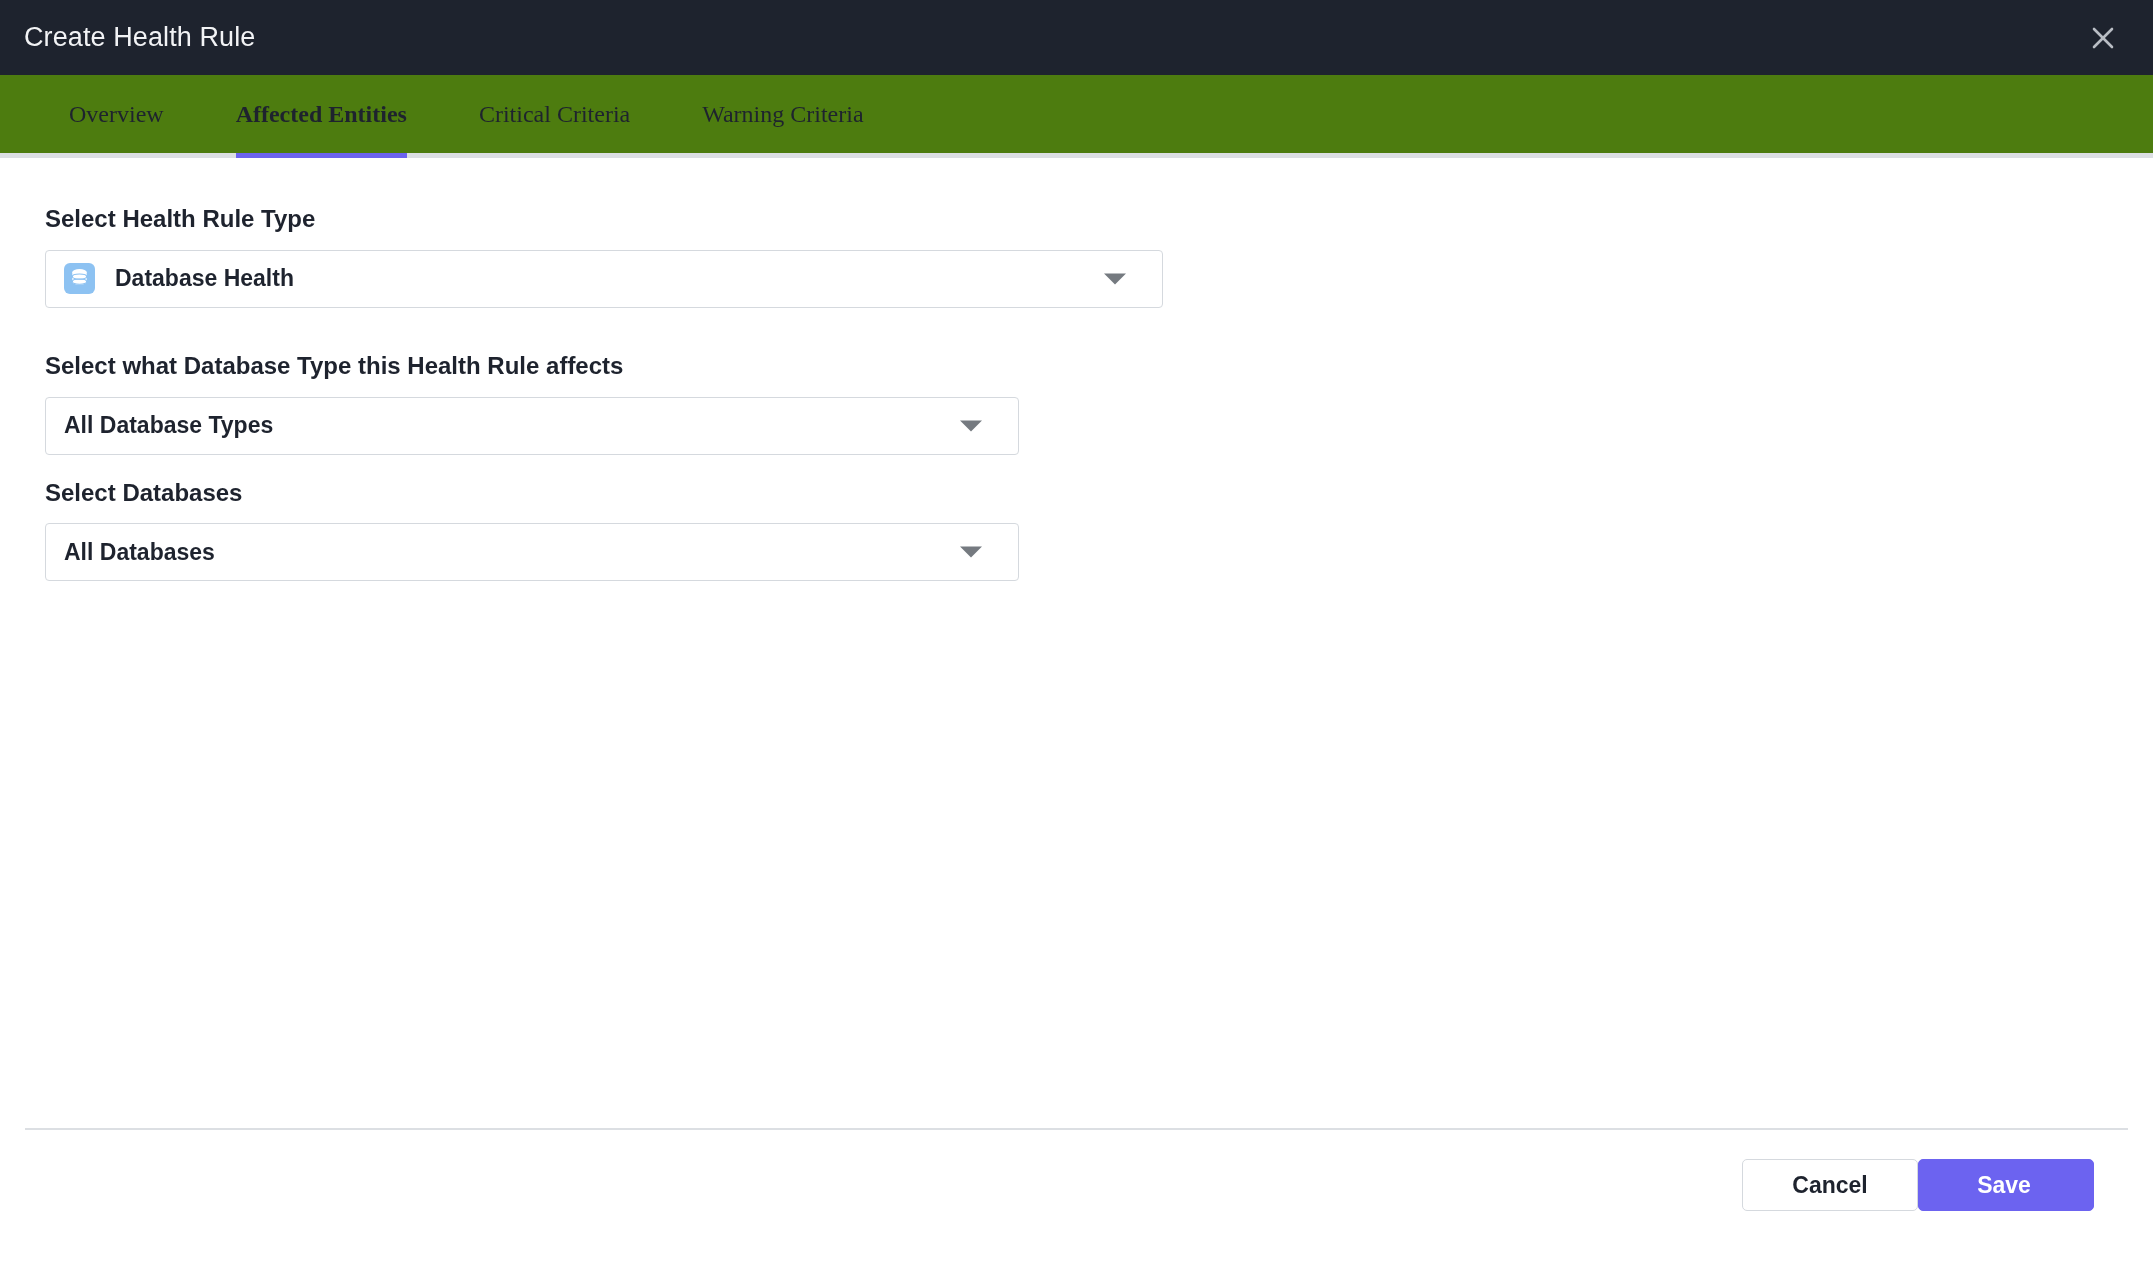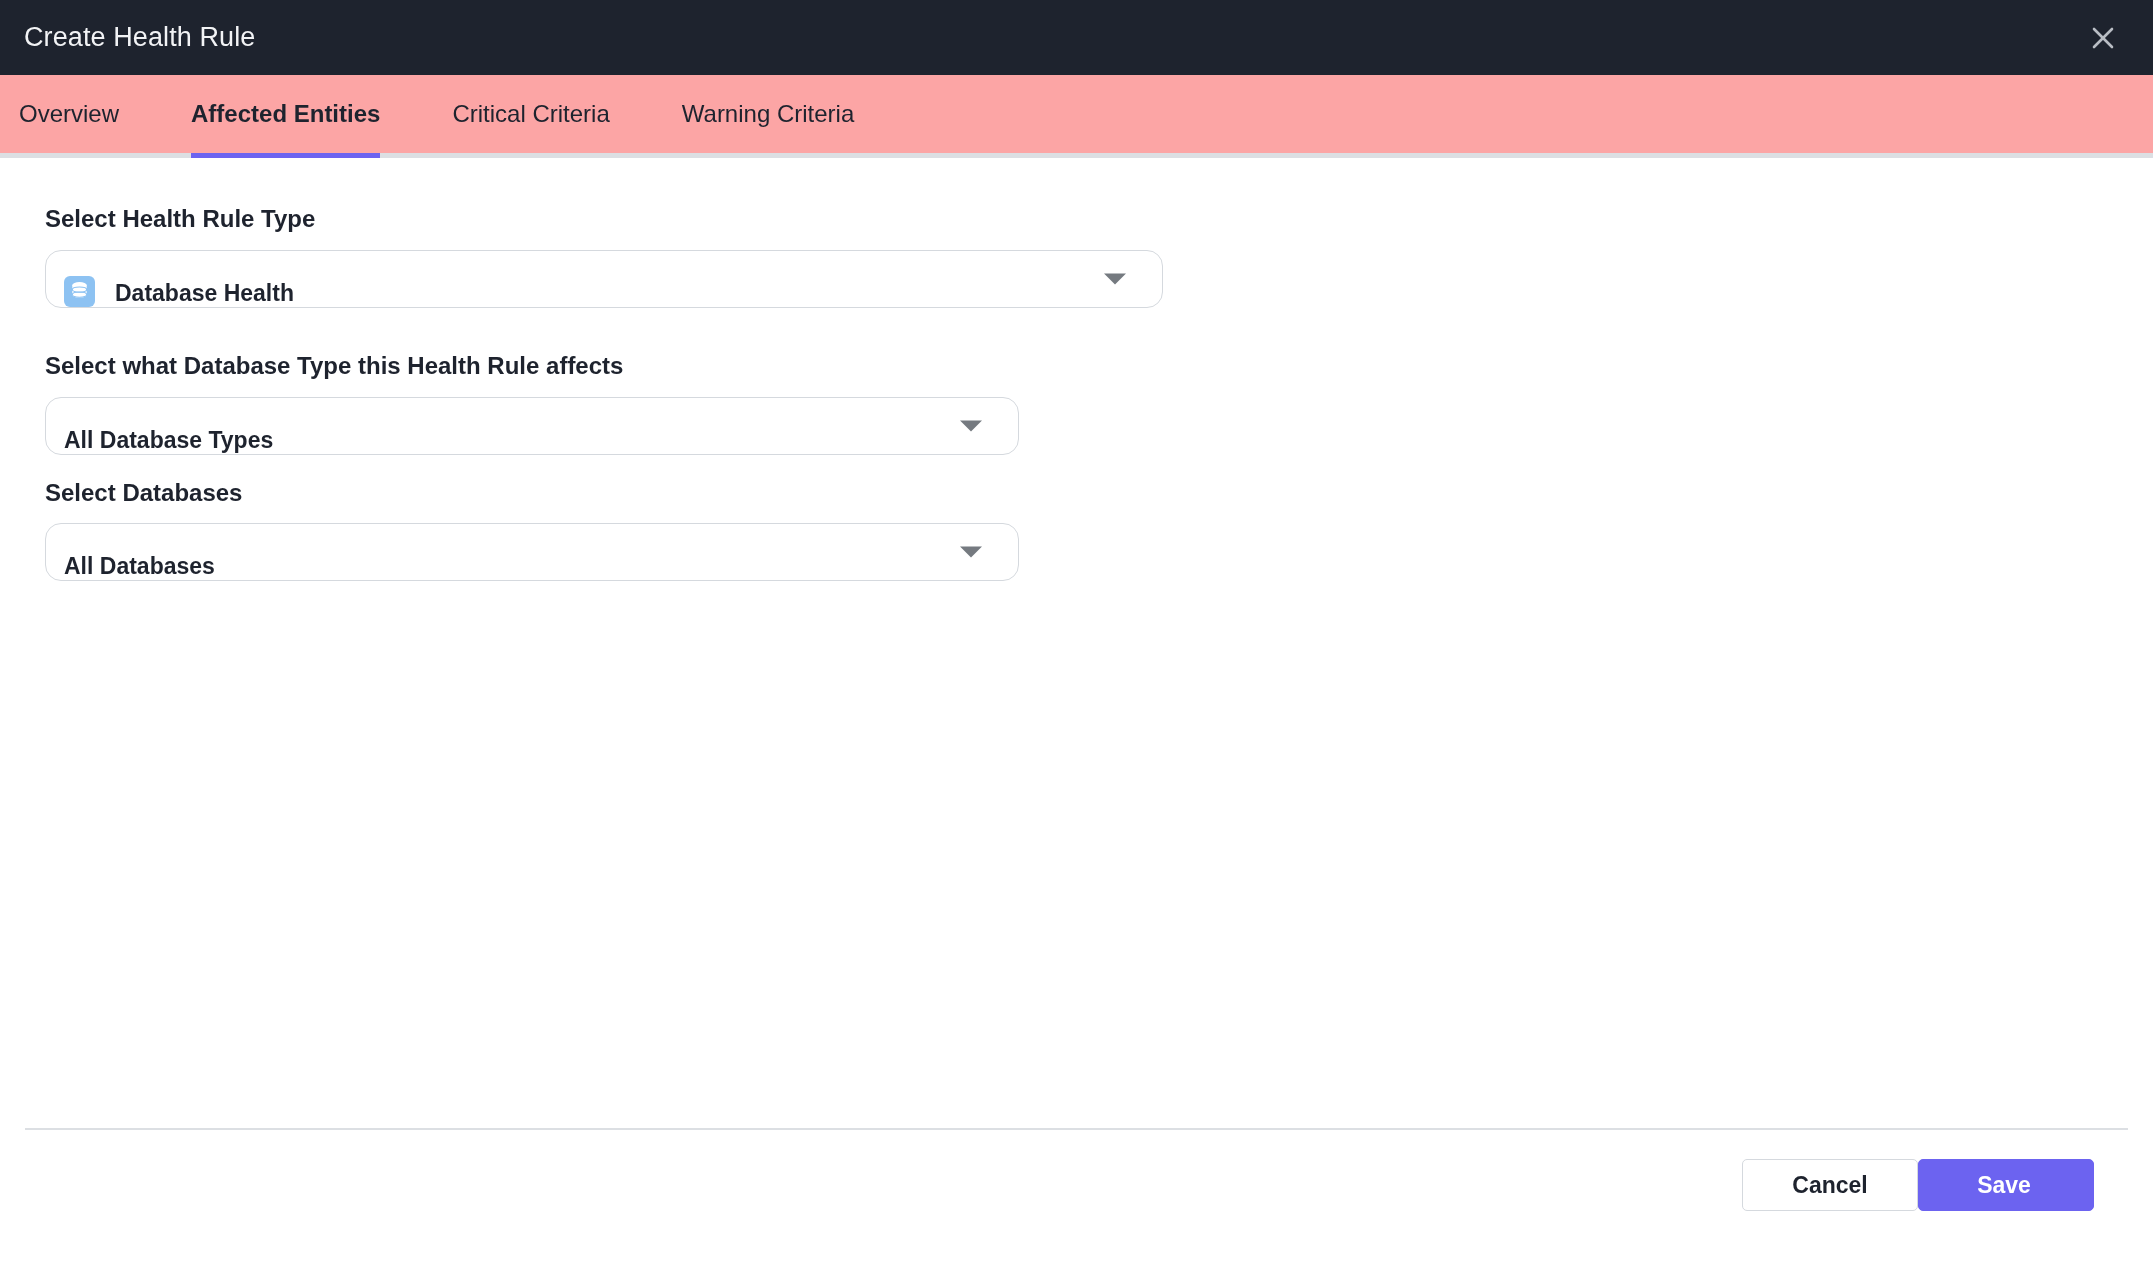--- a/index.html
+++ b/index.html
@@ -49,26 +49,27 @@
     cursor: pointer;
     background: transparent;
     border: none;
   }
   .close-btn svg { display: block; }
 
   
   .tabbar {
     height: 83px;
     min-height: 83px;
-    background: #fca5a5;
+    background: #4d7c0f;
     border-bottom: 5px solid #dcdfe3;
     display: flex;
     align-items: center;
-    padding-left: 19px;
-    position: relative;
+    padding-left: 69px;
+    position: relative;
+    font-family: Liberation Serif, serif;
   }
 
   .tab {
     font-size: 24px;
     color: #1e232e;
     font-weight: 400;
     margin-right: 72px;
     height: 100%;
     display: flex;
     align-items: center;
@@ -107,24 +108,24 @@
     color: #1e232e;
     font-weight: 700;
     line-height: 1.2;
     margin-bottom: 16px;
     display: block;
   }
 
   .select {
     height: 58px;
     border: 1px solid #d5d9de;
-    border-radius: 16px;
-    background: #ffffff;
-    display: flex;
-    align-items: flex-end;
+    border-radius: 4px;
+    background: #ffffff;
+    display: flex;
+    align-items: center;
     position: relative;
     cursor: pointer;
     padding-left: 18px;
     padding-right: 46px;
   }
 
   .select.wide  { width: 1118px; }
   .select.narrow{ width: 974px; }
 
   .select-value {

